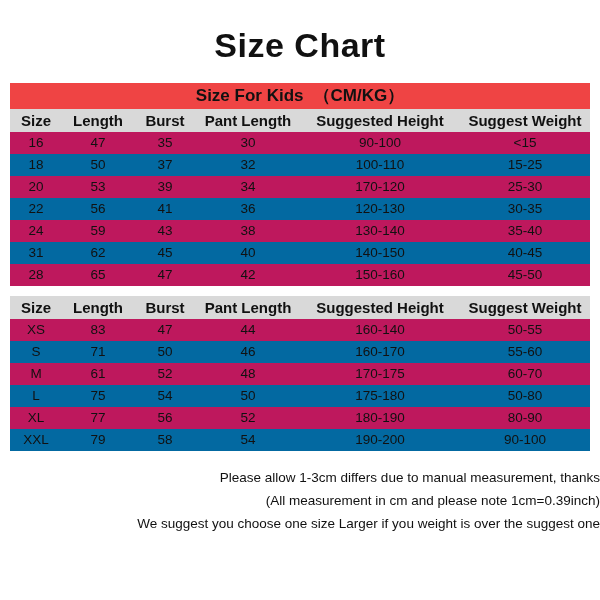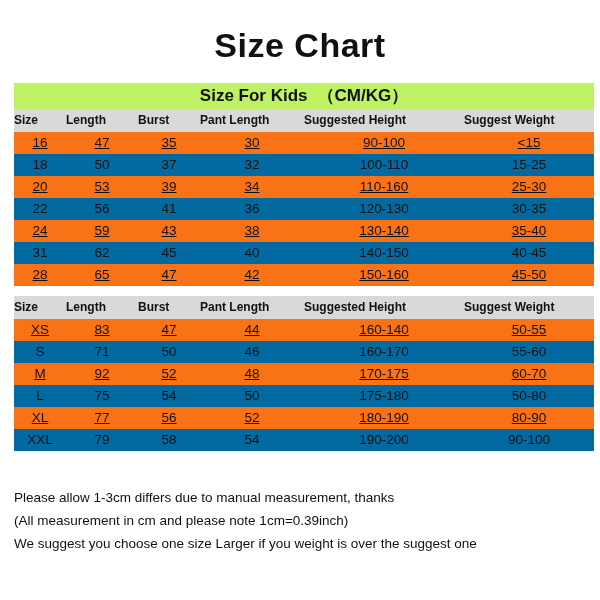--- a/index.html
+++ b/index.html
@@ -11,21 +11,21 @@
     height: 600px;
     background: #ffffff;
     font-family: "Liberation Sans", sans-serif;
     color: #1a1a1a;
     overflow: hidden;
   }
   .page {
     width: 600px;
     height: 600px;
     box-sizing: border-box;
-    padding: 0 14px;
+    padding: 0 0;
     display: flex;
     flex-direction: column;
   }
   .title {
     text-align: center;
     font-size: 34px;
     font-weight: bold;
     letter-spacing: 0.5px;
     margin-top: 26px;
     margin-bottom: 18px;
@@ -35,60 +35,60 @@
     width: 580px;
     border-collapse: collapse;
     table-layout: fixed;
     margin: 0 auto;
   }
   table.chart td, table.chart th {
     border: 0;
     padding: 0;
   }
   .band {
-    background: #bef264;
+    background: #ef4444;
     text-align: center;
     font-size: 17px;
     font-weight: bold;
     height: 26px;
     line-height: 26px;
     color: #111;
     border-bottom: 1px solid #ffffff;
   }
   .band .unit {
     margin-left: 10px;
   }
   .hrow td {
     background: #d9d9d9;
-    text-align: left;
-    font-size: 12px;
+    text-align: center;
+    font-size: 15px;
     font-weight: bold;
     height: 23px;
     line-height: 23px;
     border-right: 1px dashed #8a8a8a;
     color: #111;
   }
   .hrow td:last-child { border-right: 0; }
   .drow td {
     text-align: center;
     font-size: 13.5px;
     height: 22px;
     line-height: 22px;
     border-right: 1px dashed #8a8a8a;
     color: #111;
   }
   .drow td:last-child { border-right: 0; }
-  .drow.odd td { background: #f97316; text-decoration: underline; }
+  .drow.odd td { background: #be185d; }
   .drow.even td { background: #0369a1; }
   .gap {
     height: 10px;
   }
   .notes {
-    margin-top: 34px;
-    text-align: left;
+    margin-top: 14px;
+    text-align: right;
     font-size: 13.5px;
     line-height: 21px;
     color: #111;
   }
   .notes div { margin: 2px 0; }
 </style>
 </head>
 <body>
 
 <div class="page">
@@ -132,21 +132,21 @@
         <td>37</td>
         <td>32</td>
         <td>100-110</td>
         <td>15-25</td>
       </tr>
       <tr class="drow odd">
         <td>20</td>
         <td>53</td>
         <td>39</td>
         <td>34</td>
-        <td>110-160</td>
+        <td>170-120</td>
         <td>25-30</td>
       </tr>
       <tr class="drow even">
         <td>22</td>
         <td>56</td>
         <td>41</td>
         <td>36</td>
         <td>120-130</td>
         <td>30-35</td>
       </tr>
@@ -208,21 +208,21 @@
       <tr class="drow even">
         <td>S</td>
         <td>71</td>
         <td>50</td>
         <td>46</td>
         <td>160-170</td>
         <td>55-60</td>
       </tr>
       <tr class="drow odd">
         <td>M</td>
-        <td>92</td>
+        <td>61</td>
         <td>52</td>
         <td>48</td>
         <td>170-175</td>
         <td>60-70</td>
       </tr>
       <tr class="drow even">
         <td>L</td>
         <td>75</td>
         <td>54</td>
         <td>50</td>

